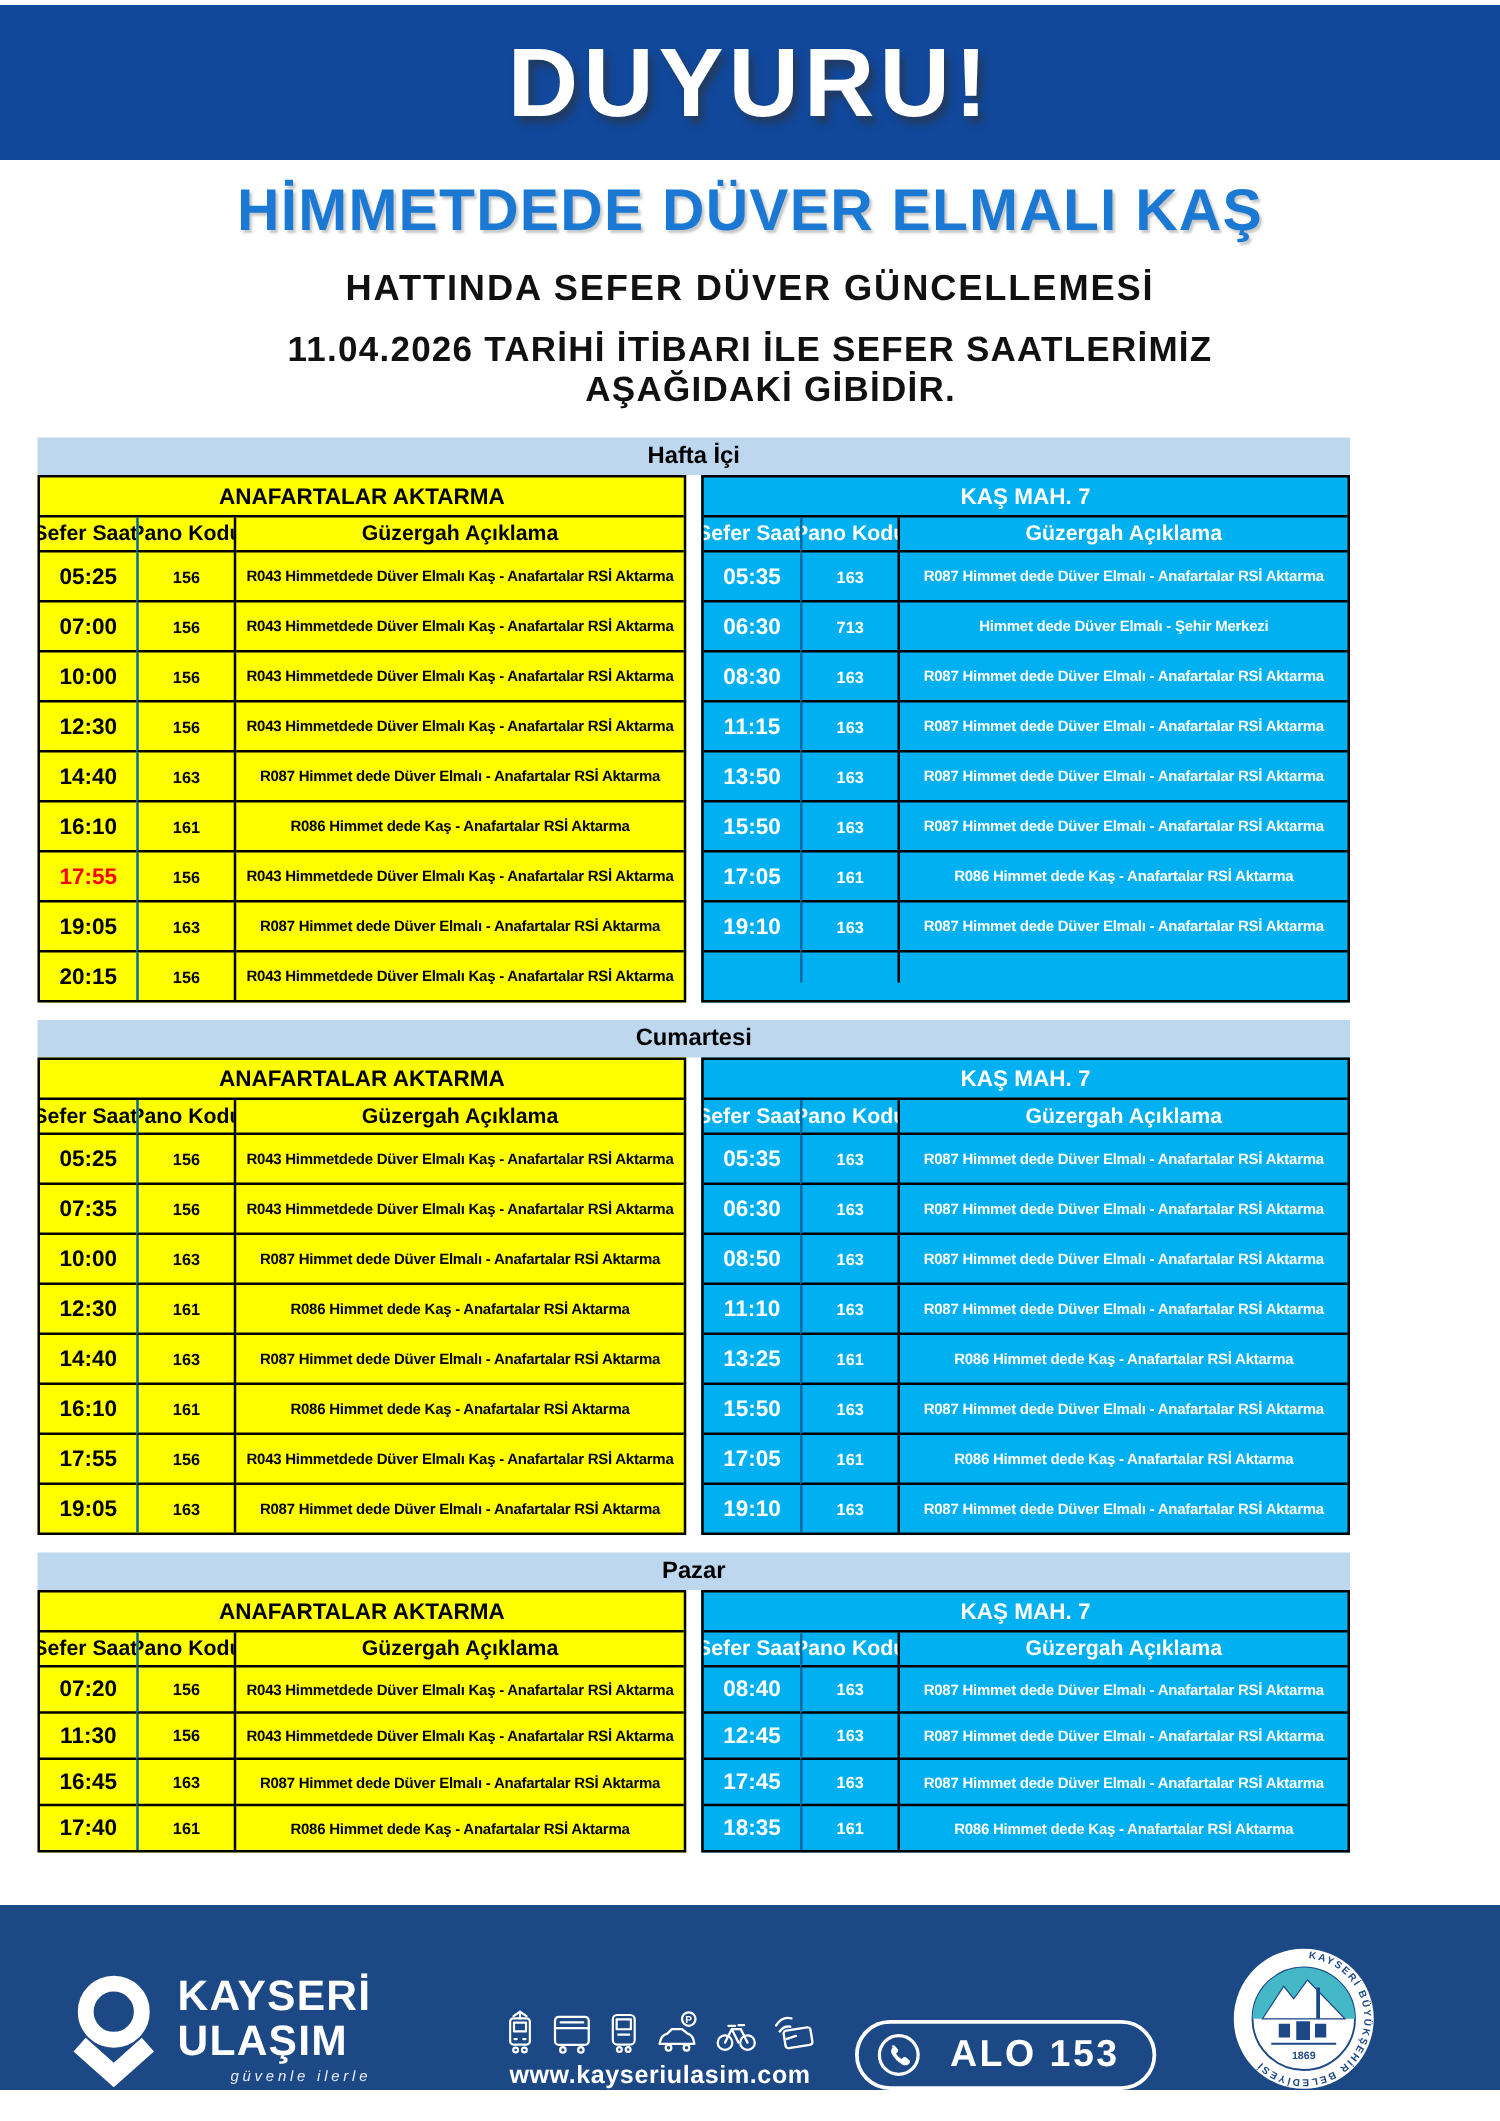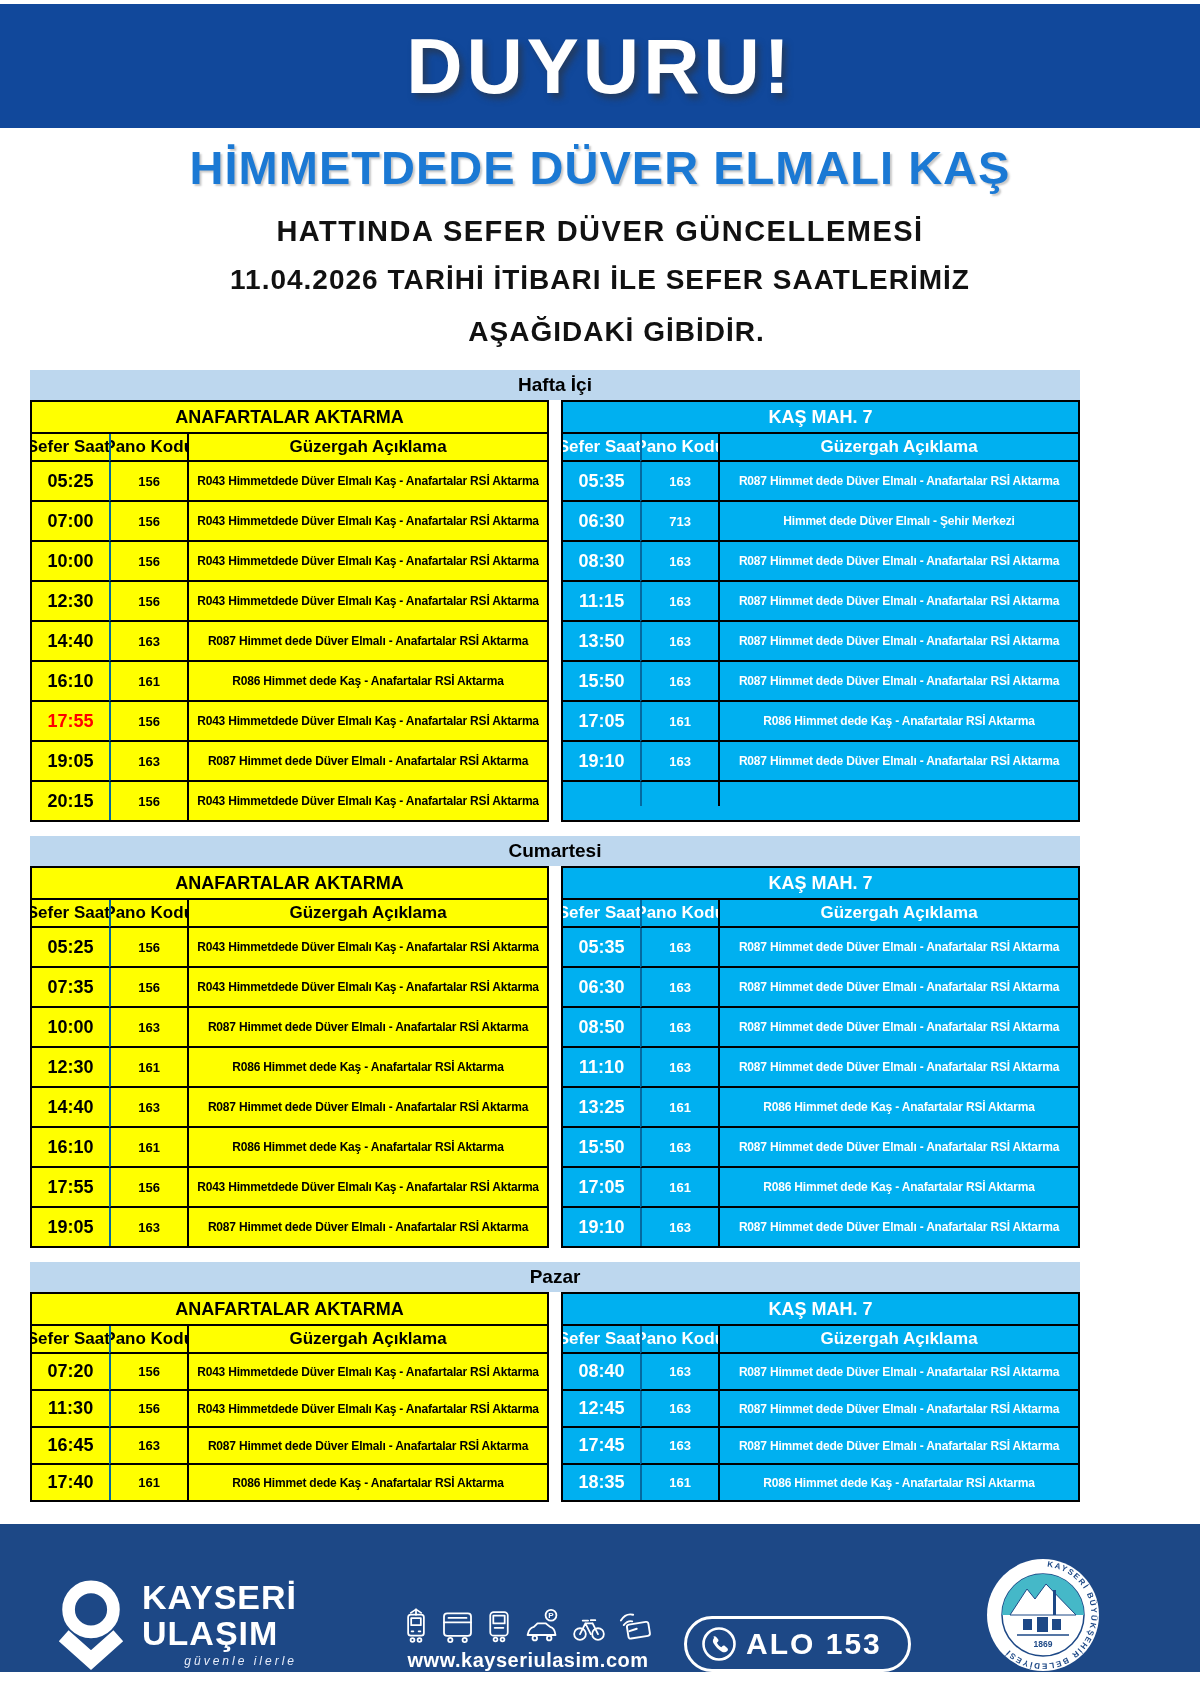--- a/index.html
+++ b/index.html
@@ -20,21 +20,21 @@
     text-shadow:4px 5px 6px rgba(50,50,50,.55);
   }
   .line-name {
     text-align:center; margin-top:12px;
     color:var(--title-blue, #1b79d4);
     font-size:47px; font-weight:bold; letter-spacing:1px;
     text-shadow:2px 2px 2px rgba(130,130,130,.45);
   }
   .subtitle { text-align:center; margin-top:20px; font-size:29px; font-weight:bold; letter-spacing:1.5px; }
   .eff { text-align:center; margin-top:16px; font-size:28px; font-weight:bold; letter-spacing:1px; }
-  .eff.second { margin-top:20px;padding-left:33px; }
+  .eff.second { margin-top:0;padding-left:33px; }
 
   
   #tables-container { margin:22px 120px 0 30px; }
   .day-block { margin-bottom:14px; }
   .day-title {
     background:var(--pale-blue, #bdd7ee); color:#000000;
     font-size:19px; font-weight:bold; text-align:center; padding:4px 0;
   }
   .halves { display:flex; gap:12px; }
   .half { flex:1; border:2px solid #000; }
@@ -71,21 +71,21 @@
   .logo-pin { width:78px; height:96px; flex:0 0 auto; }
   .logo-text { margin-left:12px; }
   .logo-text .l1, .logo-text .l2 { font-size:34px; font-weight:bold; letter-spacing:1px; line-height:1.04; }
   .logo-tagline { font-size:12px; font-style:italic; letter-spacing:3px; text-align:right; margin-top:3px; color:#e8eefb; }
   .center-block { margin-left:105px; text-align:center; }
   .ticons { display:flex; gap:11px; align-items:flex-end; justify-content:center; }
   .ticon svg { display:block; }
   .website { font-size:20px; font-weight:bold; margin-top:5px; letter-spacing:.5px; }
   .alo-pill {
     margin-left:30px; border:3px solid #fff; border-radius:40px;
-    padding:6px 26px 6px 13px; display:flex; align-items:center; gap:8px;
+    padding:6px 26px 6px 13px; display:flex; align-items:center; gap:22px;
   }
   .alo-label { font-size:30px; font-weight:bold; letter-spacing:2px; }
   .seal { margin-left:auto; margin-right:100px; width:114px; height:114px; flex:0 0 auto; }
 </style>
 </head>
 <body>
 
 <header class="banner">
   <h1>DUYURU!</h1>
 </header>

